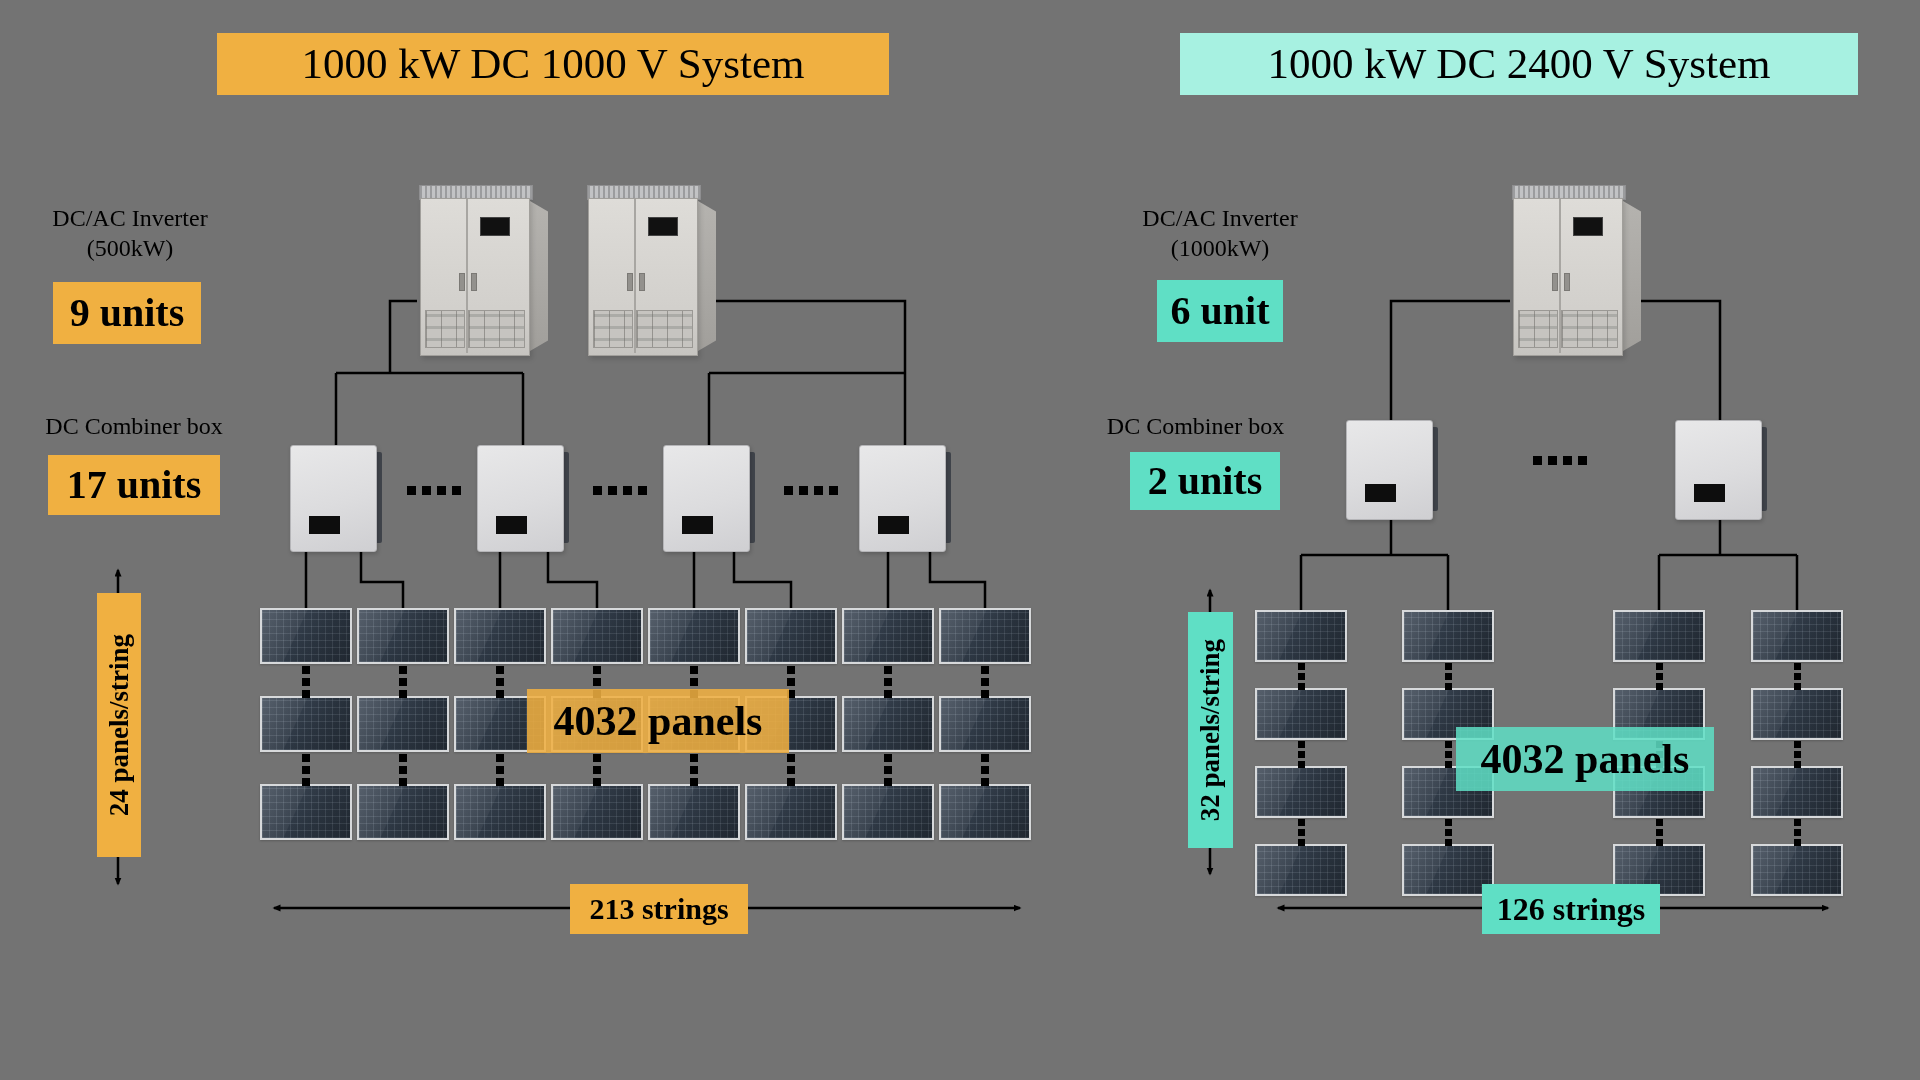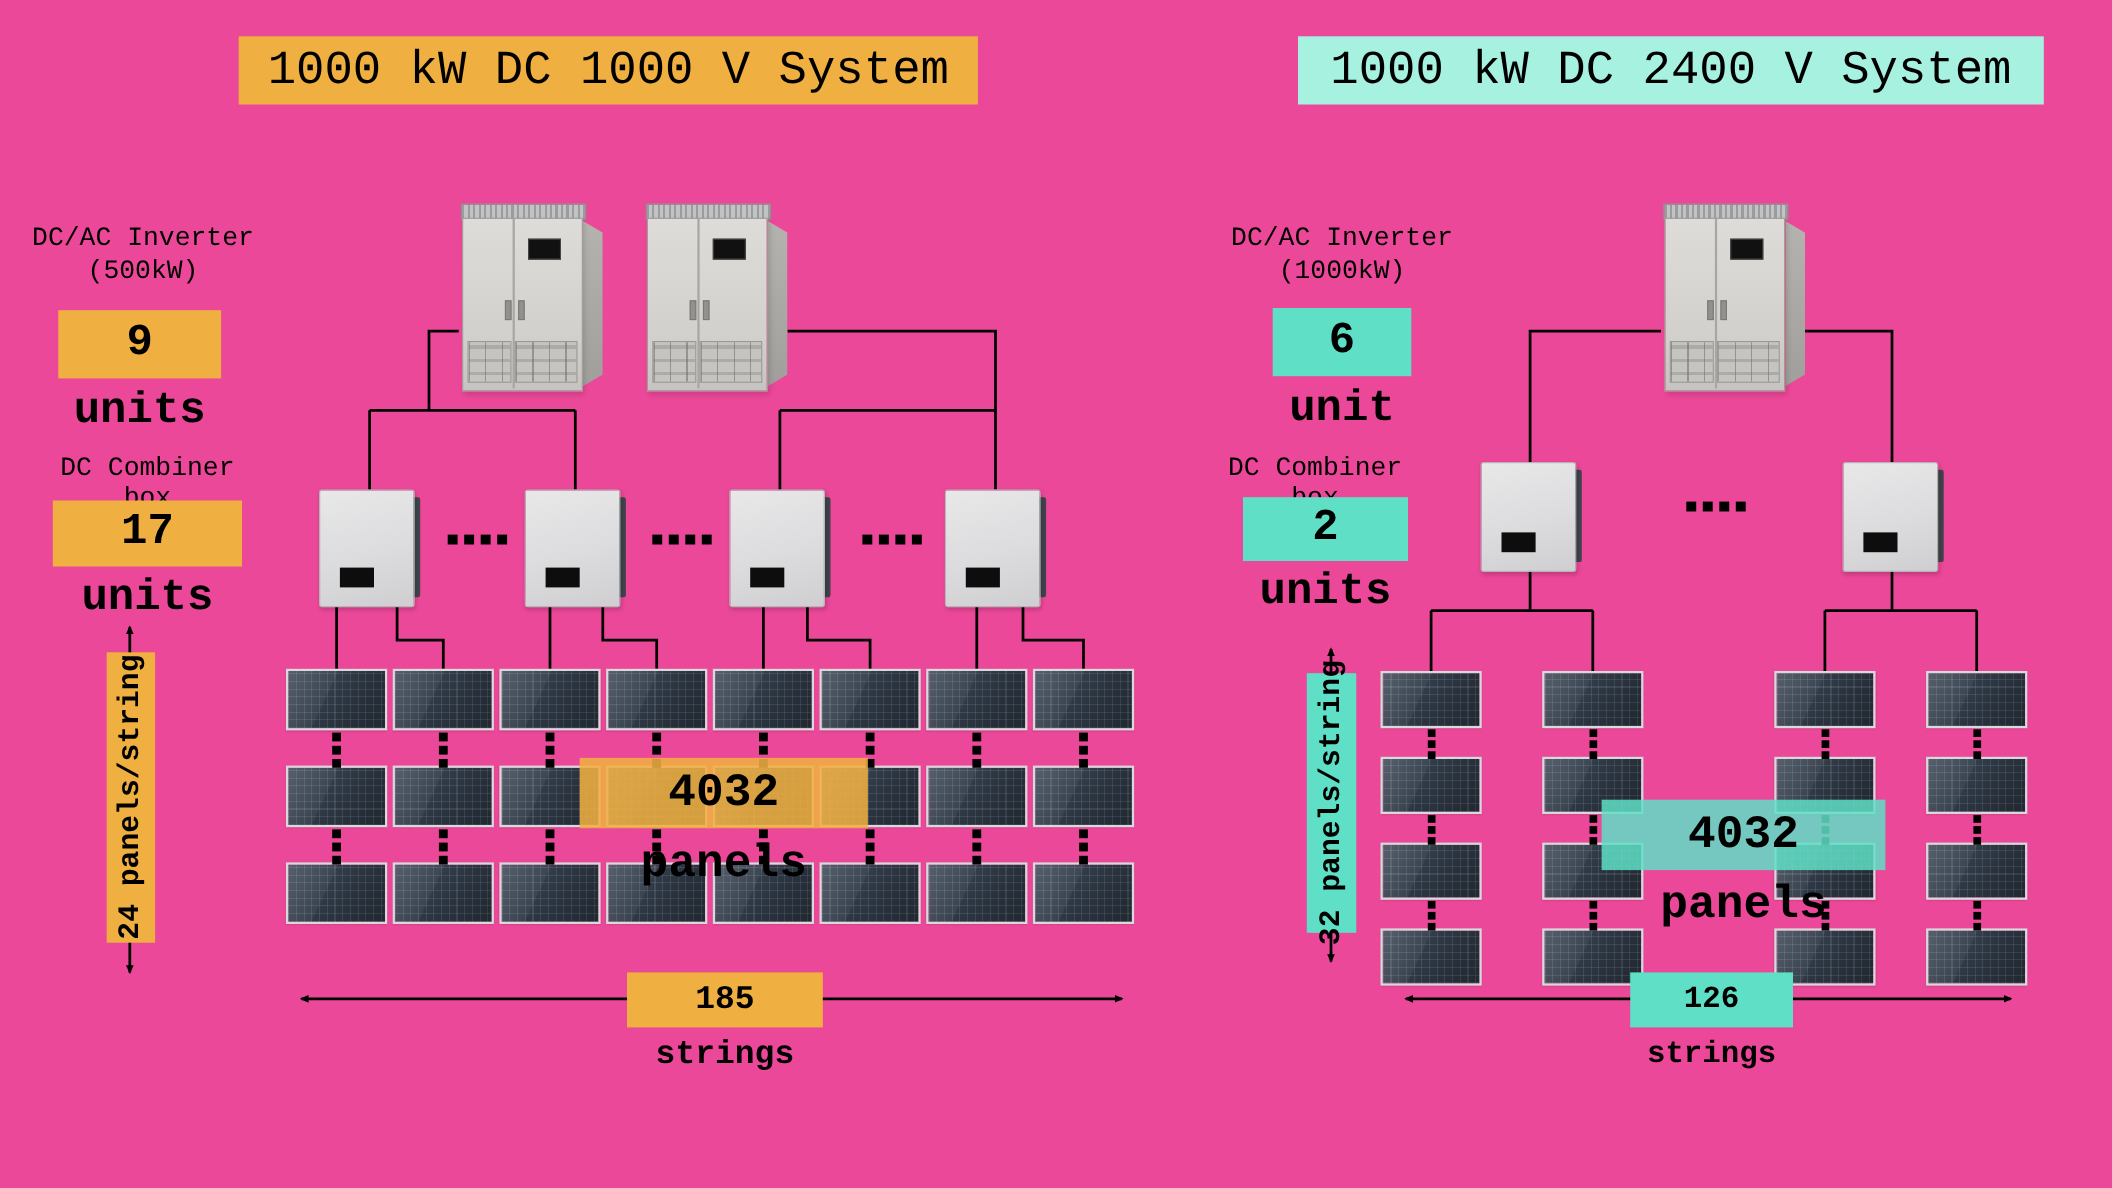--- a/index.html
+++ b/index.html
@@ -1,17 +1,17 @@
 <!DOCTYPE html>
 <html><head>
 <meta charset="utf-8">
 <style>
   html,body{margin:0;padding:0;background:#fff}
-  .canvas{position:relative;width:1920px;height:1080px;background:#ec4899;overflow:hidden;
-          font-family:Liberation Mono, monospace;color:#000}
+  .canvas{position:relative;width:1920px;height:1080px;background:#737373;overflow:hidden;
+          font-family:Liberation Serif, serif;color:#000}
   .wires{position:absolute;left:0;top:0;z-index:0}
 
   
   .sys-title{position:absolute;top:33px;height:62px;background:var(--title-bg);
              text-align:center;font-size:43px;line-height:62px;z-index:3}
   .sys-left  .sys-title{left:217px;width:672px}
   .sys-right .sys-title{left:1180px;width:678px}
 
   .inv-label{position:absolute;text-align:center;font-size:24px;line-height:30px;z-index:3}
   .sys-left  .inv-label{left:28px;top:203px;width:204px}
@@ -35,21 +35,21 @@
                   font-weight:bold;font-size:27px;white-space:nowrap}
 
   .total-label{position:absolute;background:var(--accent-soft);font-weight:bold;
                text-align:center;z-index:3}
   .sys-left  .total-label{left:527px;top:689px;width:262px;height:64px;font-size:42px;line-height:64px}
   .sys-right .total-label{left:1456px;top:727px;width:258px;height:64px;font-size:42px;line-height:64px}
 
   .strings-label{position:absolute;background:var(--accent);font-weight:bold;
                  text-align:center;z-index:3}
   .sys-left  .strings-label{left:570px;top:884px;width:178px;height:50px;font-size:30px;line-height:50px}
-  .sys-right .strings-label{left:1482px;top:884px;width:148px;height:50px;font-size:28px;line-height:50px}
+  .sys-right .strings-label{left:1482px;top:884px;width:178px;height:50px;font-size:32px;line-height:50px}
 
   
   .cabinet{position:absolute;width:131px;height:170px;z-index:1}
   .cab-side{position:absolute;left:113px;top:16px;width:18px;height:150px;
             background:linear-gradient(180deg,#b5b3af,#a19f9b);
             clip-path:polygon(0 0,100% 7%,100% 93%,0 100%)}
   .cab-top{position:absolute;left:2px;top:0;width:112px;height:13px;border:1px solid #8f8f91;
            background:repeating-linear-gradient(90deg,#9b9c9e 0 2px,#c2c3c5 2px 5px)}
   .cab-body{position:absolute;left:3px;top:13px;width:108px;height:156px;
             background:linear-gradient(180deg,#dedcd8 0%,#d2d0cc 70%,#c6c4c0 100%);
@@ -143,21 +143,21 @@
       <div>DC/AC Inverter</div>
       <div>(500kW)</div>
     </div>
     <div class="badge inv-units">9 units</div>
     <div class="comb-label">DC Combiner box</div>
     <div class="badge comb-units">17 units</div>
     <div class="pps-strip">
       <span>24 panels/string</span>
     </div>
     <div class="total-label">4032 panels</div>
-    <div class="strings-label">185 strings</div>
+    <div class="strings-label">213 strings</div>
   <div class="cabinet" style="left: 417px; top: 185px;">
         <div class="cab-side"></div>
         <div class="cab-top"></div>
         <div class="cab-body"></div>
         <div class="cab-div"></div>
         <div class="cab-screen"></div>
         <div class="cab-h cab-h1"></div>
         <div class="cab-h cab-h2"></div>
         <div class="cab-vent cab-v1"></div>
         <div class="cab-vent cab-v2"></div>

